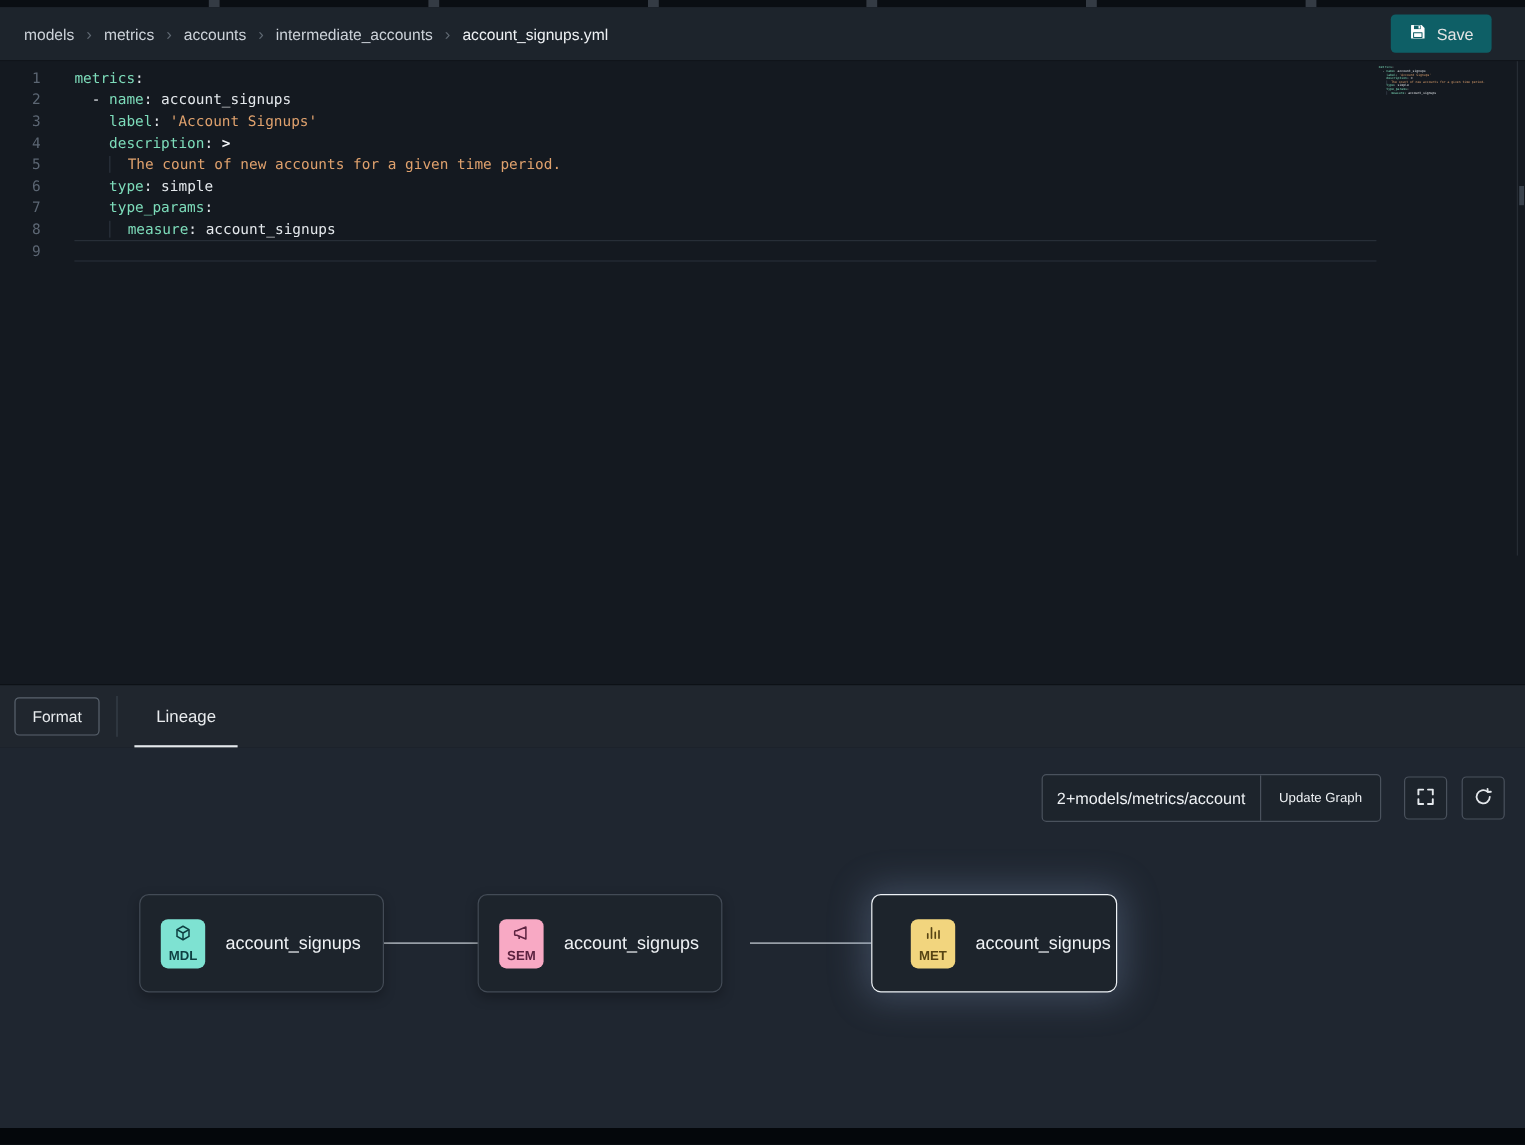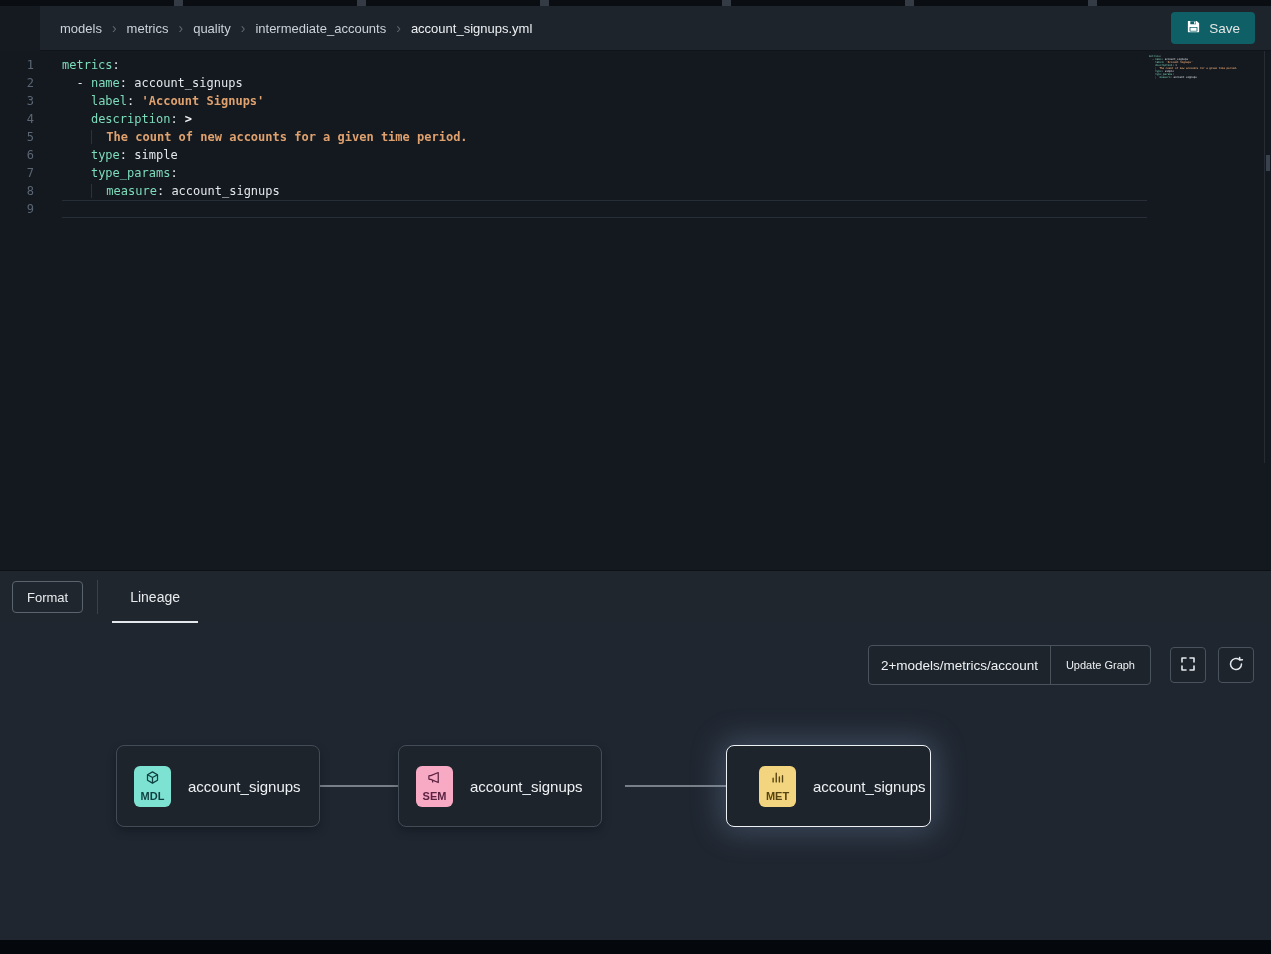--- a/index.html
+++ b/index.html
@@ -9,21 +9,21 @@
     background:#151a21; font-family:"Liberation Sans",sans-serif; color:#e4e8ec;
   }
 
   
   .tabstrip { position:absolute; top:0; left:0; right:0; height:6px; background:#343b44; display:flex; gap:9px; }
   .tabseg { flex:1; background:#0a0e13; }
 
   
   .crumbbar {
     position:absolute; top:6px; left:0; right:0; height:45px; background:#1d242c;
-    border-bottom:1px solid #10141a; display:flex; align-items:center; padding:0 12px 0 20px;margin-left:40px;
+    border-bottom:1px solid #10141a; display:flex; align-items:center; padding:0 24px 0 20px;
   }
   .breadcrumb { flex:1; display:flex; align-items:center; gap:10px; font-size:13px; color:#ccd2d9; }
   .crumb { cursor:pointer; }
   .crumb:last-child { color:#eef1f4; }
   .crumb-sep { color:#5f6872; font-size:14px; }
   .save-btn {
     display:flex; align-items:center; gap:8px; background:#0e5f66; color:#e5e5e5; border:none;
     border-radius:4px; height:32px; padding:0 15px; font-size:13.5px; margin-right:4px; cursor:pointer;
     font-family:"Liberation Sans",sans-serif;
   }
@@ -33,21 +33,21 @@
     position:absolute; top:51px; left:0; right:0; height:519px; background:#141920;
     font-family:"DejaVu Sans Mono",monospace; font-size:12px; padding-top:5px;
   }
   .code-line { display:flex; height:18px; line-height:18px; white-space:pre; position:relative; }
   .ln { width:34px; text-align:right; color:#5c6673; flex:none; }
   .lt { margin-left:28px; }
   .cur-hl { position:absolute; left:62px; width:1085px; top:0; bottom:0;
             border-top:1px solid #272e37; border-bottom:1px solid #272e37; pointer-events:none; }
   .tk-key { color:#7ddcba; }
   .tk-val { color:#e4e8ec; }
-  .tk-str { color:#dfa16d;font-weight:bold; }
+  .tk-str { color:#dfa16d; }
   .tk-pun { color:#e4e8ec; }
   .tk-dash { color:#e4e8ec; }
   .tk-bold { color:#f2f4f7; font-weight:bold; }
   .tk-pln { color:#e4e8ec; }
   .tk-gd { border-right:1px solid #2b323c; }
 
   .minimap { position:absolute; top:4px; right:58px; width:64px; opacity:.95; pointer-events:auto; }
   .mini-line { font-size:2.6px; line-height:3px; height:3px; white-space:pre; font-family:"DejaVu Sans Mono",monospace; }
   .scroll-track { position:absolute; top:0; right:0; width:7px; height:412px; border-left:1px solid #262c34; }
   .scroll-handle { position:absolute; top:104px; right:1px; width:4px; height:16px; background:#3a424d; }
@@ -123,21 +123,21 @@
       <div class="tabseg"></div>
       <div class="tabseg"></div>
     </div>
 
   <header class="crumbbar">
     <nav class="breadcrumb" id="breadcrumb">
         <span class="crumb">models</span>
         <span class="crumb-sep">›</span>
         <span class="crumb">metrics</span>
         <span class="crumb-sep">›</span>
-        <span class="crumb">quality</span>
+        <span class="crumb">accounts</span>
         <span class="crumb-sep">›</span>
         <span class="crumb">intermediate_accounts</span>
         <span class="crumb-sep">›</span>
         <span class="crumb">account_signups.yml</span>
       </nav>
     <button class="save-btn">
       <span>
         <svg viewBox="0 0 16 16" width="15" height="15">
           <path fill="#ffffff" d="M2.5 2A.5.5 0 0 0 2 2.5v11a.5.5 0 0 0 .5.5h11a.5.5 0 0 0 .5-.5V4.6L11.4 2H2.5z"></path>
           <rect x="4.6" y="2.4" width="6" height="3.2" fill="#0e5f66"></rect>

